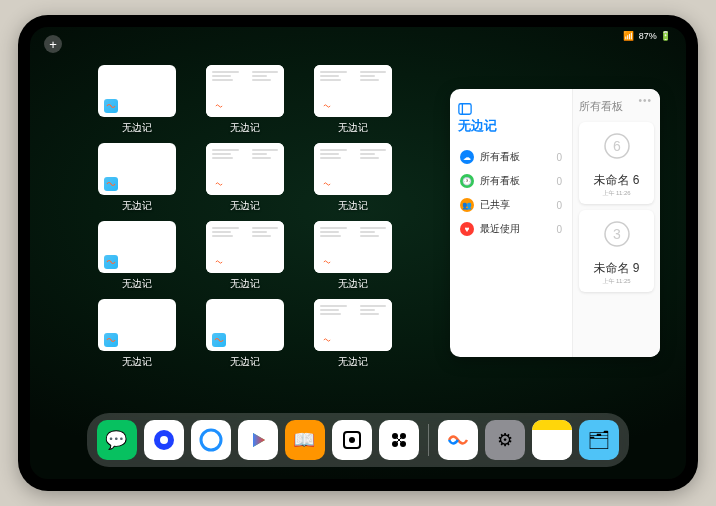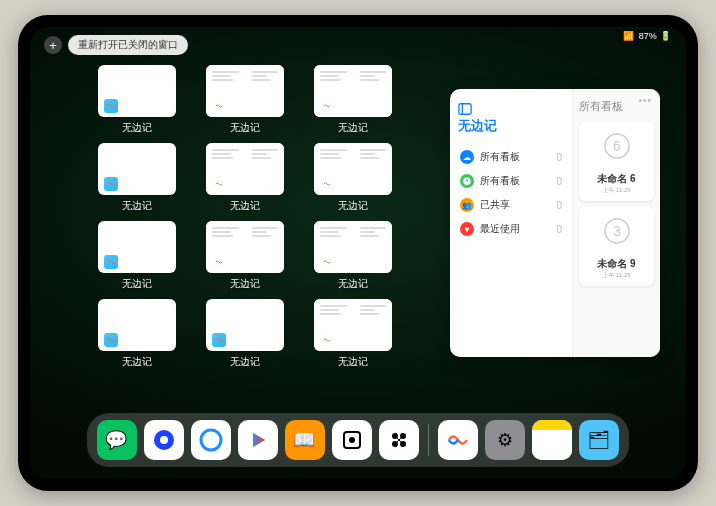--- a/index.html
+++ b/index.html
@@ -24,42 +24,41 @@
 .pleft{flex:1;padding:10px 8px}
 .pright{width:88px;background:#fafafa;padding:10px 6px;border-left:1px solid #eee}
 .ptitle{color:#0a84ff;font-size:13px;font-weight:600;margin-bottom:10px}
 .ptitle2{color:#888;font-size:11px;font-weight:500;margin-bottom:8px}
 .picon{width:14px;height:14px;display:inline-block;margin-right:6px;vertical-align:middle}
 .row{display:flex;align-items:center;padding:5px 2px;font-size:10px;color:#333}
 .row .dot{width:14px;height:14px;border-radius:7px;margin-right:6px;display:flex;align-items:center;justify-content:center;color:#fff;font-size:8px}
 .row .cnt{margin-left:auto;color:#bbb}
 .card{background:#fff;border-radius:6px;padding:6px;margin-bottom:6px;box-shadow:0 1px 3px rgba(0,0,0,.1);text-align:center}
 .sketch{width:36px;height:36px;margin:0 auto 4px}
-.ctitle{font-size:10px;color:#333;font-weight:700}
+.ctitle{font-size:12px;color:#333;font-weight:400}
 .csub{font-size:6px;color:#aaa}
 .dots{position:absolute;top:6px;right:8px;color:#bbb;font-size:10px;letter-spacing:1px}
 .dock{position:absolute;bottom:12px;left:50%;transform:translateX(-50%);background:rgba(255,255,255,.18);border-radius:22px;padding:7px 10px;display:flex;gap:7px;backdrop-filter:blur(10px)}
 .app{width:40px;height:40px;border-radius:10px;display:flex;align-items:center;justify-content:center;font-size:18px}
 .divider{width:1px;height:32px;background:rgba(255,255,255,.3);align-self:center;margin:0 2px}
 </style>
 </head>
 <body>
 
 <div class="ipad">
 <div class="screen">
 
 <div class="status">
   <span>📶</span>
   <span>87%</span>
   <span>🔋</span>
 </div>
 
 <div class="topbar">
   <div class="plus">+</div>
-  <div class="pill">重新打开已关闭的窗口</div>
 </div>
 
 <div class="grid" id="grid">
         <div class="thumb">
           <div class="win">
             <div class="icn">
               <svg viewBox="0 0 10 10">
                 <path d="M1 5 Q3 2 5 5 T9 5" stroke="#ff6b35" stroke-width="1.2" fill="none"></path>
               </svg>
             </div>

